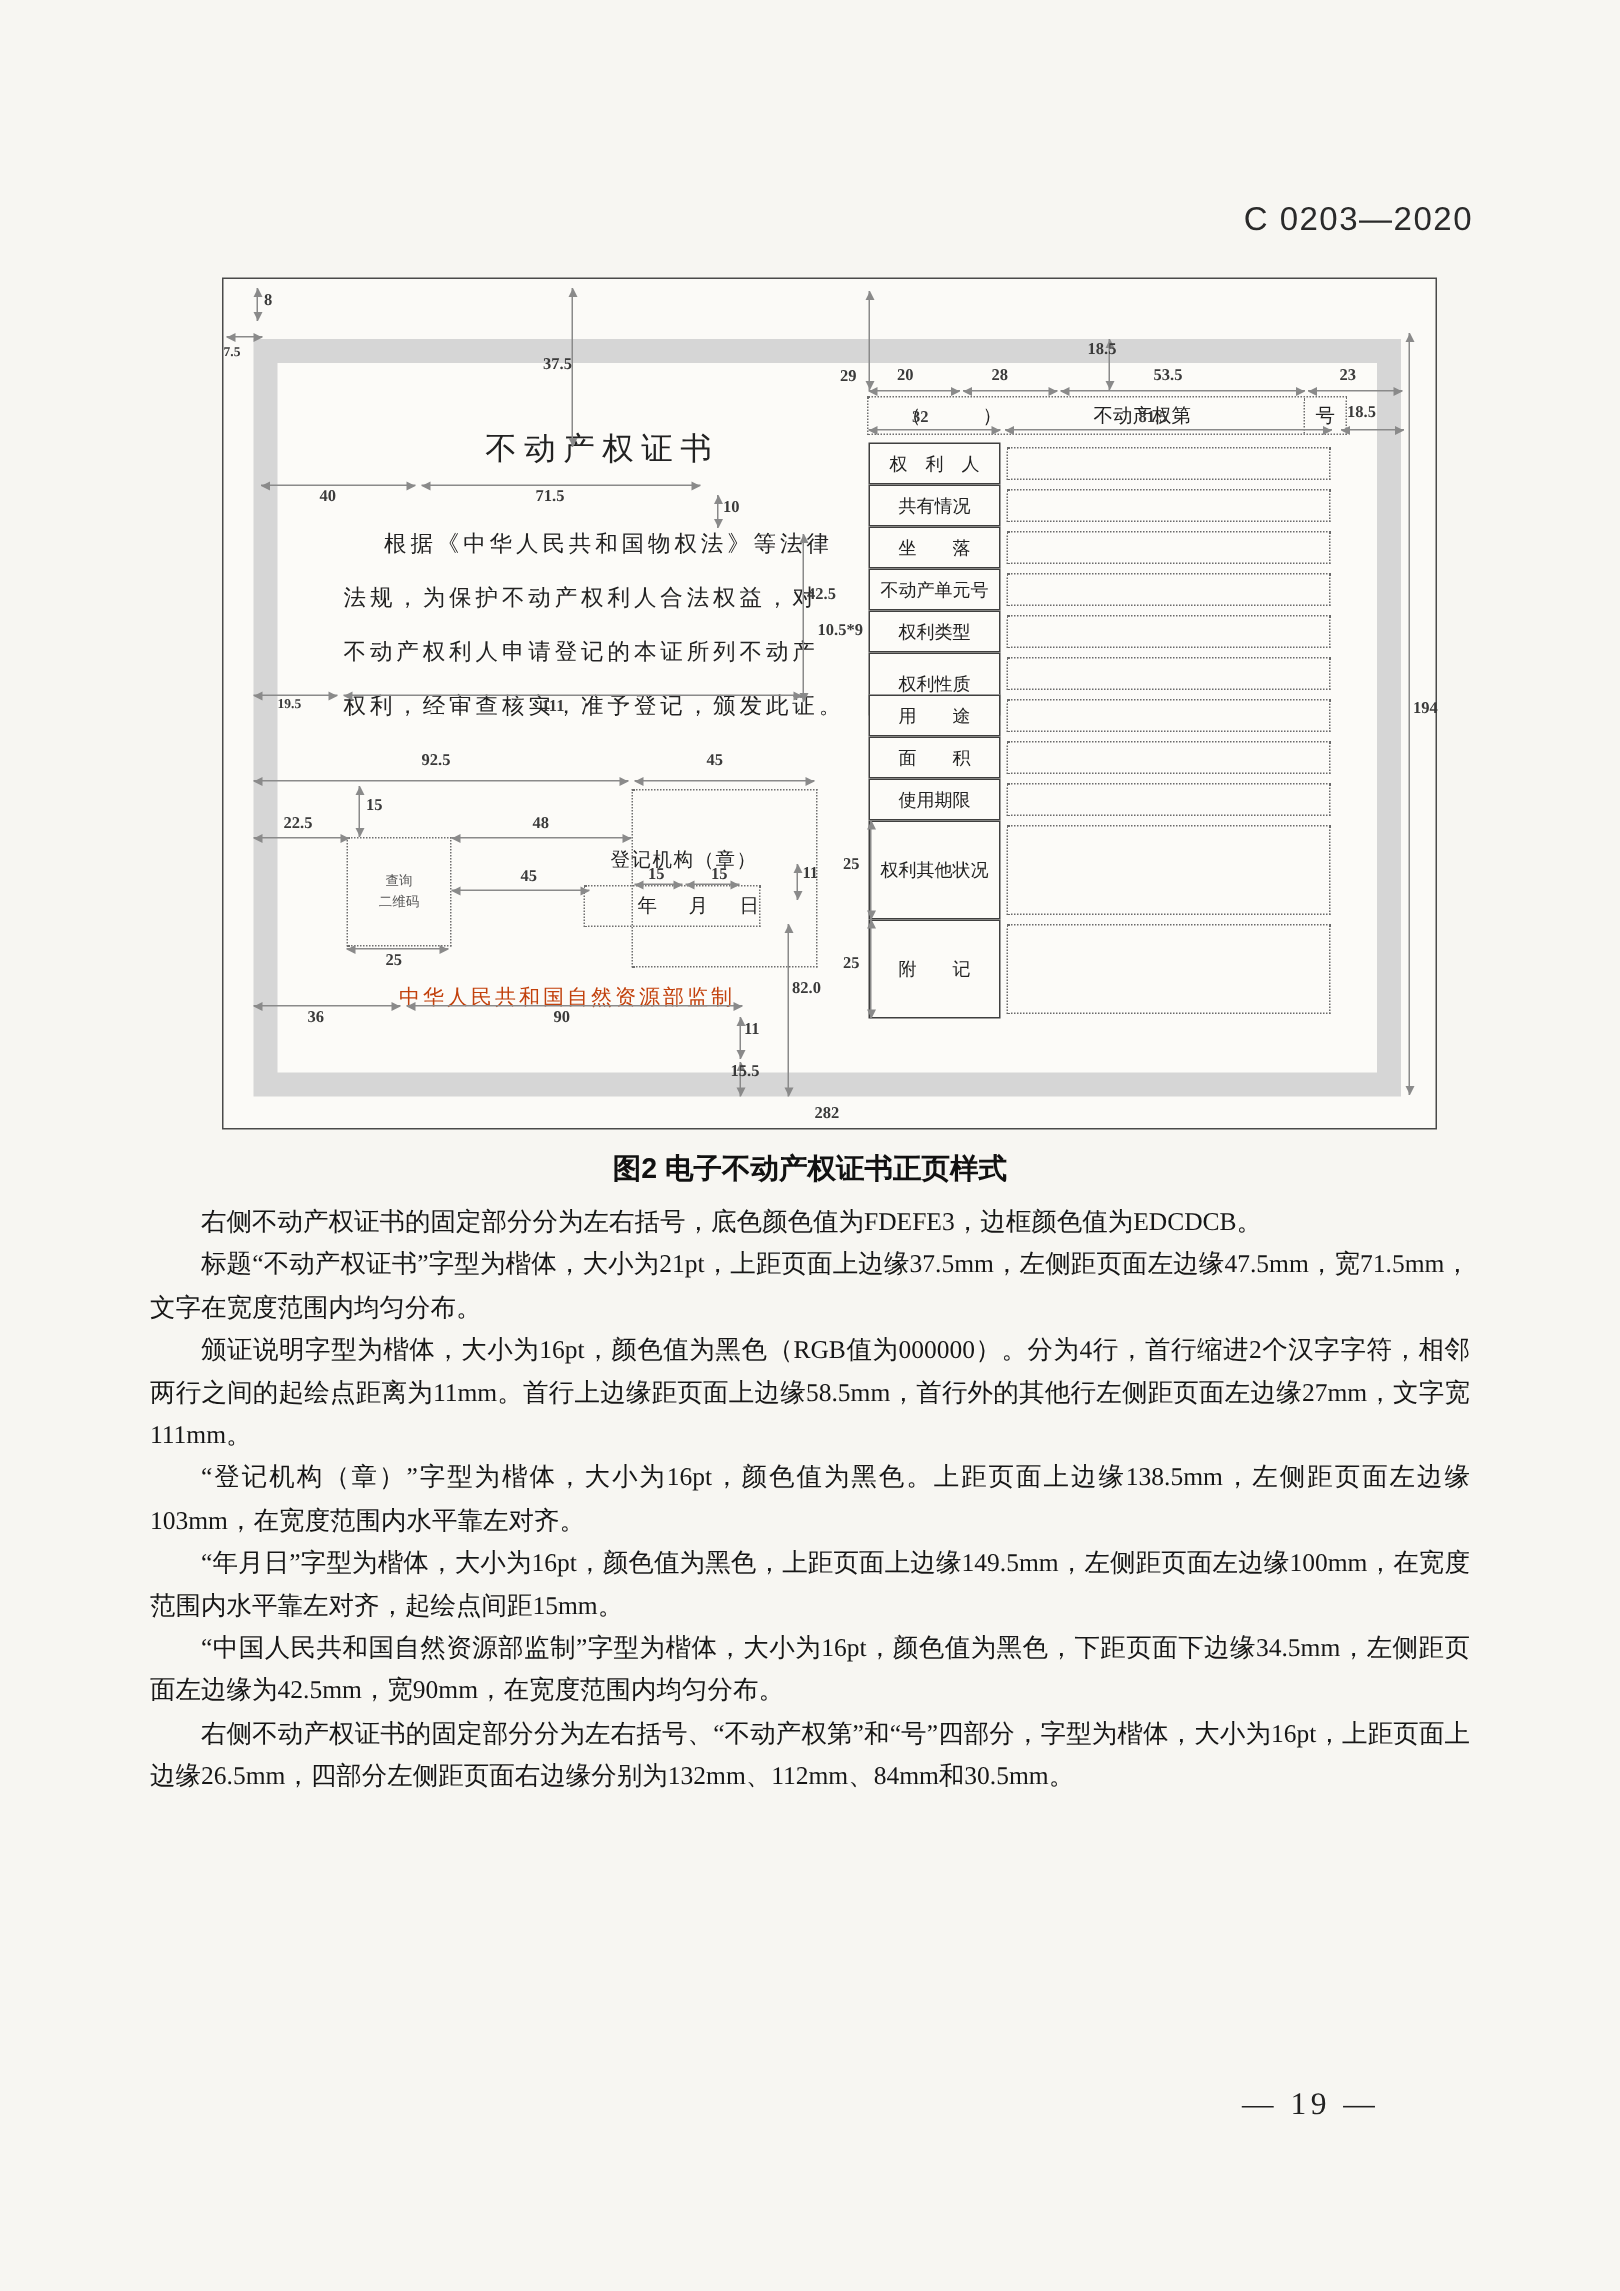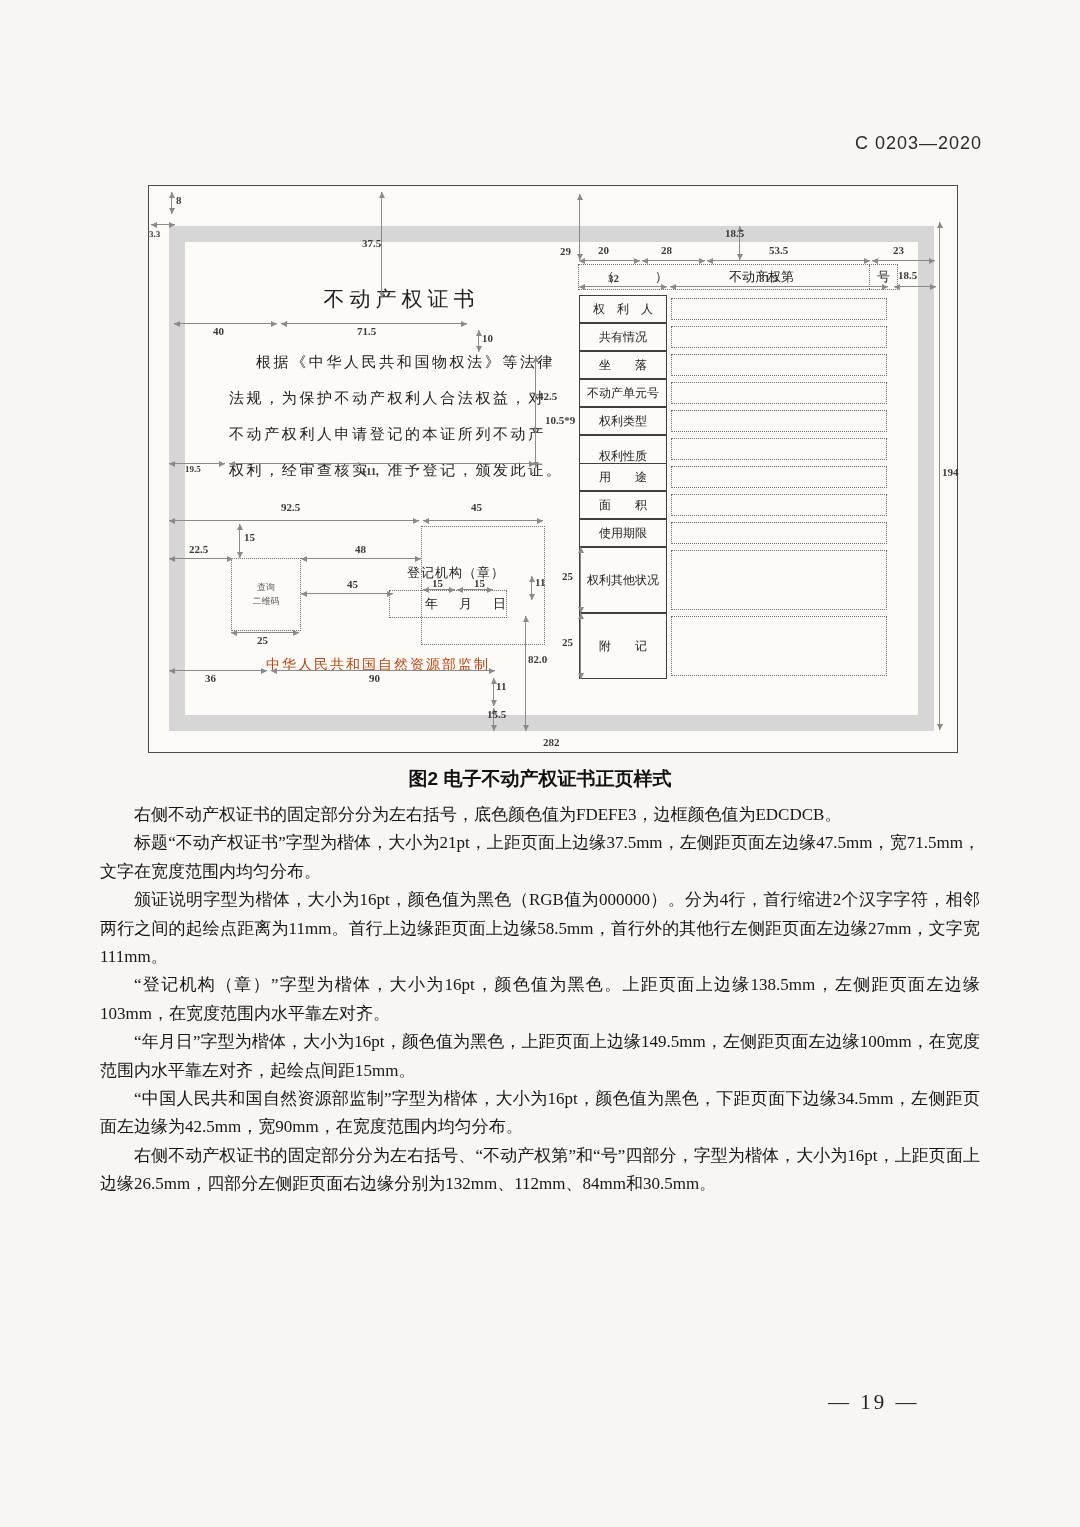--- a/index.html
+++ b/index.html
@@ -5,21 +5,21 @@
   html,body{margin:0;padding:0}
   body{
     width:1080px;height:1527px;position:relative;
     background:#f7f6f2;
     font-family:"Liberation Serif","DejaVu Serif",serif;
     color:#1c1c1c;overflow:hidden;
   }
   .doc-code{
     position:absolute;top:133px;right:98px;
     font-family:"Liberation Sans","DejaVu Sans",sans-serif;
-    font-size:18px;letter-spacing:1px;color:#2a2a2a;
+    font-size:22px;letter-spacing:1px;color:#2a2a2a;
   }
   
   .fig{position:absolute;left:148px;top:185px;width:808px;height:566px;
        border:1px solid #4a4a4a;background:#fbfaf7;}
   .band{position:absolute;left:20px;top:40px;width:733px;height:473px;
         border:16px solid #d6d6d6;background:#fcfbf8;}
   .cert-title{position:absolute;left:170px;top:99px;width:165px;text-align:center;
         font-size:21px;letter-spacing:5px;color:#222;white-space:nowrap}
   .stline{position:absolute;font-size:15px;letter-spacing:2.6px;color:#222;white-space:nowrap}
   .qrbox{position:absolute;left:82px;top:372px;width:68px;height:71px;
@@ -152,21 +152,21 @@
   <i class="dh" style="left:20px;top:484px;width:98px"></i>
   <i class="dh" style="left:122px;top:484px;width:224px"></i>
   <i class="dv" style="left:376px;top:430px;height:115px"></i>
   <i class="dv" style="left:344px;top:492px;height:28px"></i>
   <i class="dv" style="left:344px;top:522px;height:23px"></i>
   <i class="dv" style="left:790px;top:36px;height:508px"></i>
   <i class="dv" style="left:431px;top:361px;height:66px"></i>
   <i class="dv" style="left:431px;top:427px;height:66px"></i>
 
   <b class="dlab" style="left:27px;top:9px">8</b>
-  <b class="dlab sm" style="left:0;top:44px">3.3</b>
+  <b class="dlab sm" style="left:0;top:44px">7.5</b>
   <b class="dlab" style="left:213px;top:52px">37.5</b>
   <b class="dlab" style="left:411px;top:60px">29</b>
   <b class="dlab" style="left:576px;top:42px">18.5</b>
   <b class="dlab" style="left:449px;top:59px">20</b>
   <b class="dlab" style="left:512px;top:59px">28</b>
   <b class="dlab" style="left:620px;top:59px">53.5</b>
   <b class="dlab" style="left:744px;top:59px">23</b>
   <b class="dlab" style="left:749px;top:84px">18.5</b>
   <b class="dlab" style="left:459px;top:87px">32</b>
   <b class="dlab" style="left:610px;top:87px">81.5</b>

